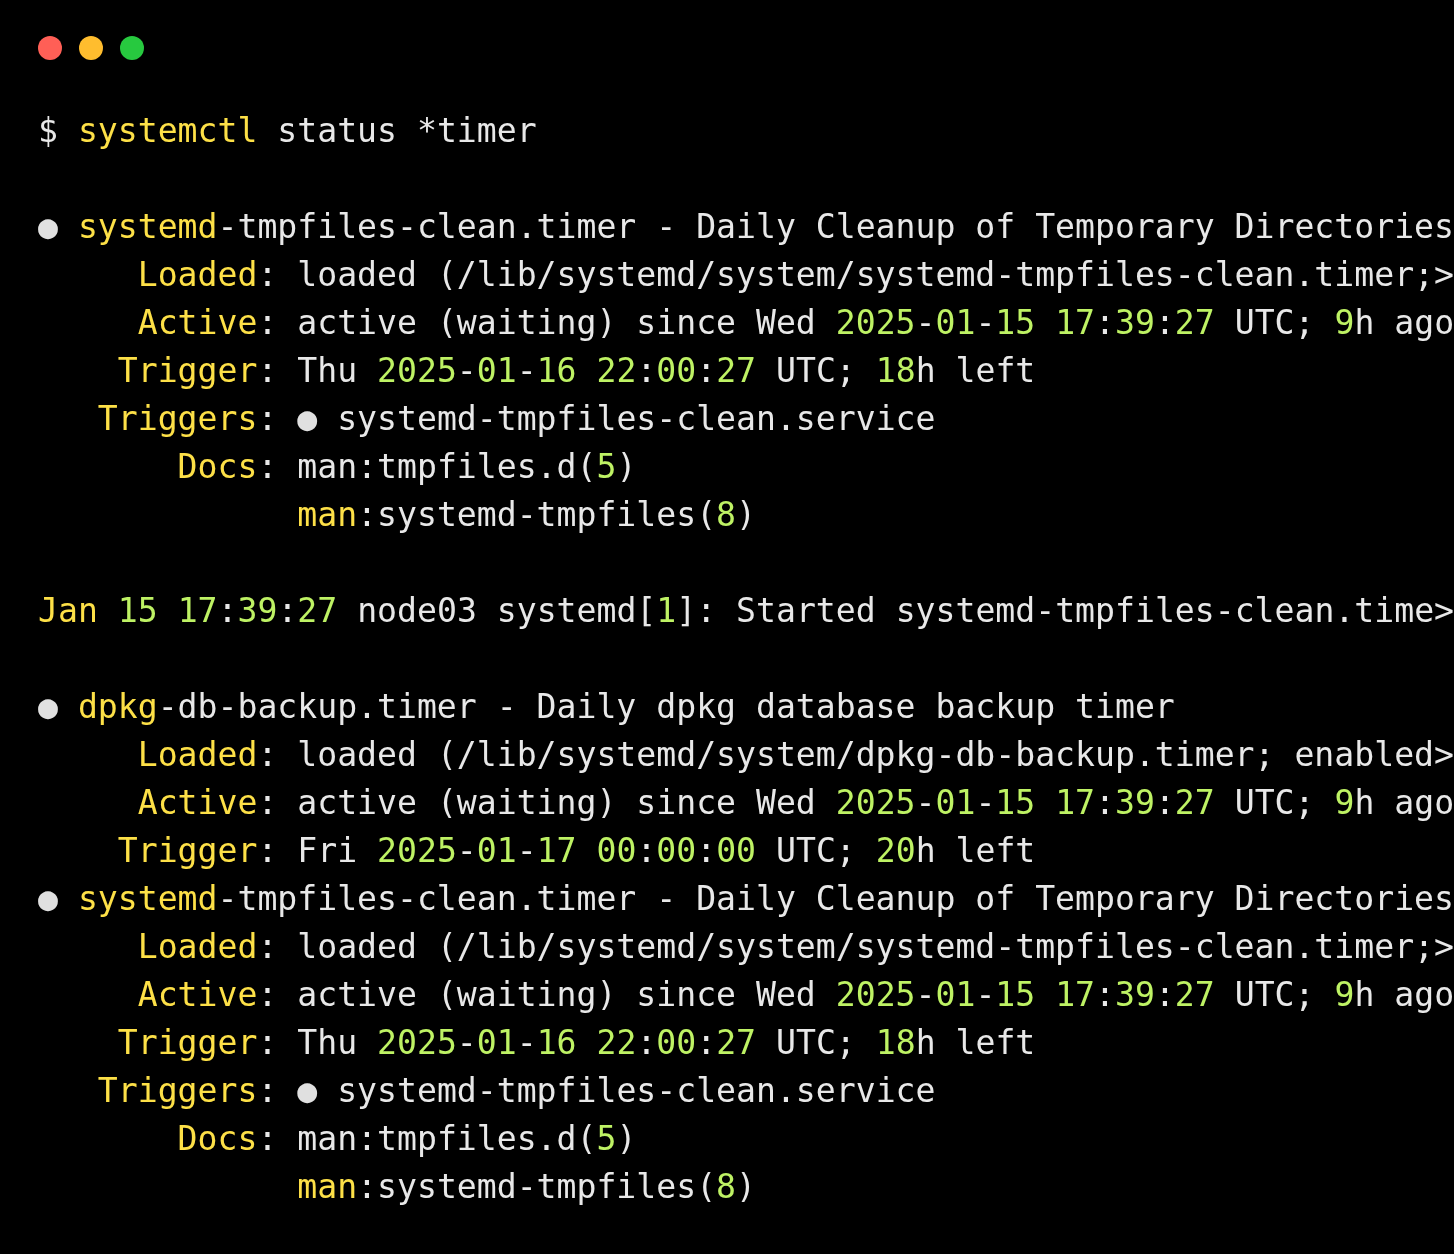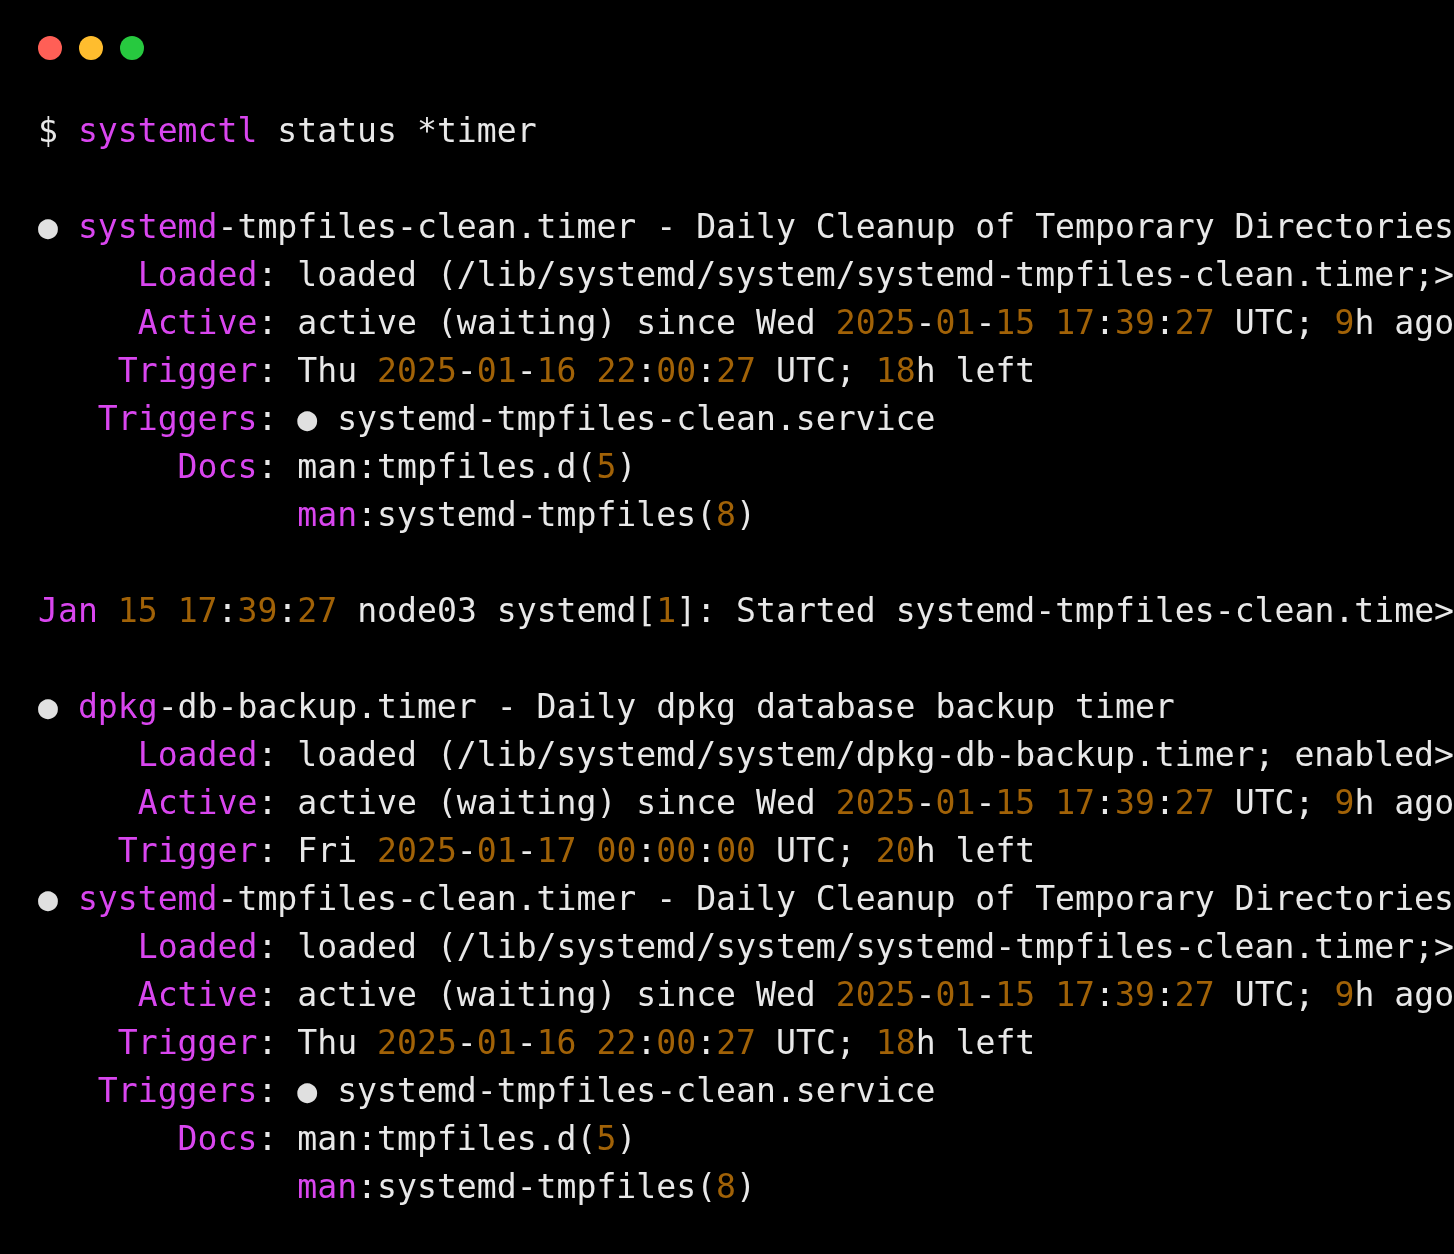--- a/index.html
+++ b/index.html
@@ -50,22 +50,22 @@
     color: #e8e8e8;
   }
   .line {
     height: 48px;
     white-space: pre;
   }
   .line.blank { height: 48px; }
 
   
   .c-white   { color: #e8e8e8; }
-  .c-magenta { color: #d946ef; }
-  .c-red     { color: #a16207; }
+  .c-magenta { color: #fde047; }
+  .c-red     { color: #bef264; }
   .c-bullet  { color: #e0e0e0; }
 </style>
 </head>
 <body>
 
 <div id="terminal-window">
 
   <div id="titlebar">
     <span class="dot" id="dot-close"></span>
     <span class="dot" id="dot-min"></span>

